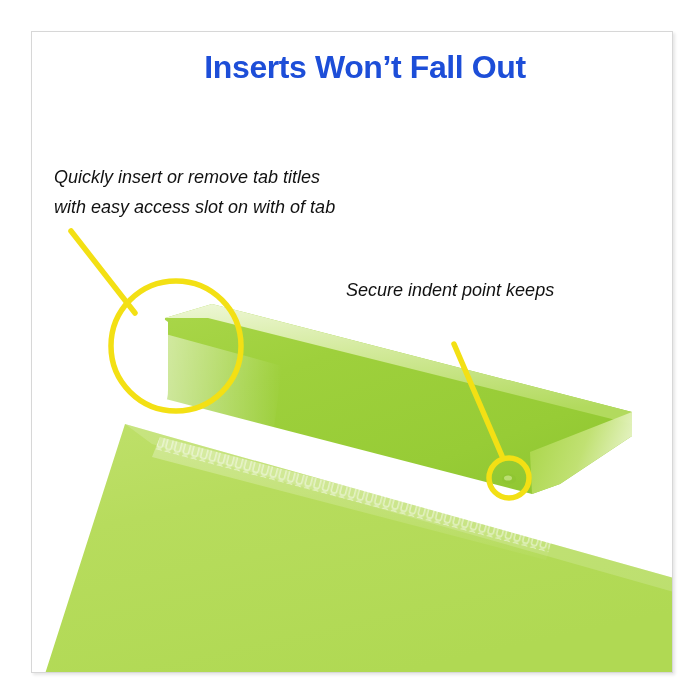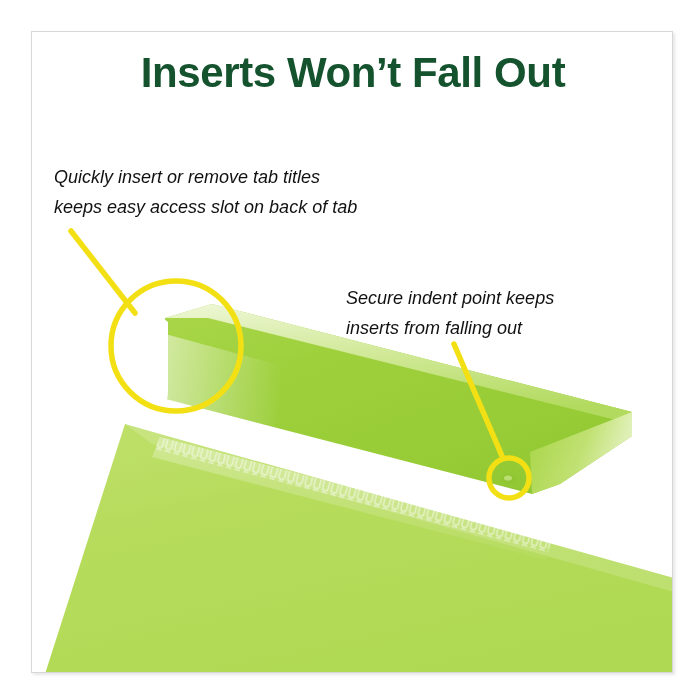--- a/index.html
+++ b/index.html
@@ -28,43 +28,43 @@
     height: 642px;
     background: #ffffff;
     border: 1px solid #d7d7d7;
     box-sizing: border-box;
     box-shadow: 2px 2px 3px rgba(0,0,0,0.10);
     overflow: hidden;
   }
 
   #title {
     position: absolute;
-    left: 0;
+    left: 12px;
     top: 17px;
     width: 642px;
     text-align: center;
-    color: #14532d;
-    font-size: 42px;
+    color: #1d4ed8;
+    font-size: 32px;
     font-weight: bold;
     letter-spacing: -0.4px;
     white-space: nowrap;
   }
 
   .callout {
     position: absolute;
     color: #111111;
     font-style: italic;
     font-weight: 500;
     font-size: 18px;
     line-height: 30px;
     white-space: nowrap;
   }
 
   #callout-left  { left: 22px;  top: 130px; }
-  #callout-right { left: 314px; top: 243px; margin-top: 8px; }
+  #callout-right { left: 314px; top: 243px; }
 
   .callout .ln { display: block; }
 
   
   #product-svg {
     position: absolute;
     left: 0; top: 0;
     width: 642px;
     height: 642px;
     display: block;
@@ -198,22 +198,21 @@
       <g>
         <line x1="422" y1="312" x2="470" y2="424" stroke="#f3e014" stroke-width="5.5" stroke-linecap="round"></line>
         <circle cx="477" cy="446" r="20" fill="none" stroke="#f3e014" stroke-width="5.5"></circle>
       </g>
     </svg>
 
     <div id="title">Inserts Won’t Fall Out</div>
 
     <div id="callout-left" class="callout">
       <span class="ln">Quickly insert or remove tab titles</span>
-      <span class="ln">keeps easy access slot on back of tab</span>
+      <span class="ln">with easy access slot on with of tab</span>
     </div>
 
     <div id="callout-right" class="callout">
       <span class="ln">Secure indent point keeps</span>
-      <span class="ln">inserts from falling out</span>
     </div>
 
   </div>
 </div>
 
 </body></html>

